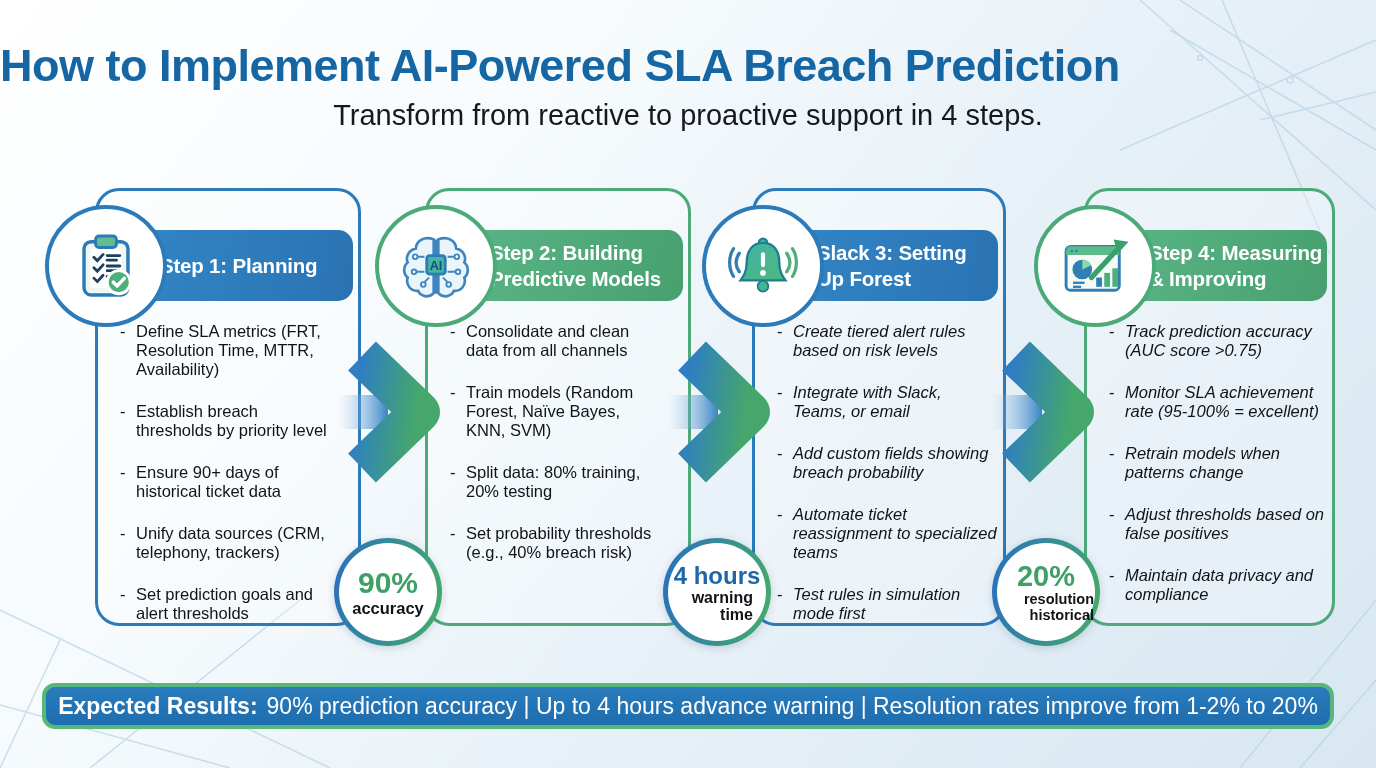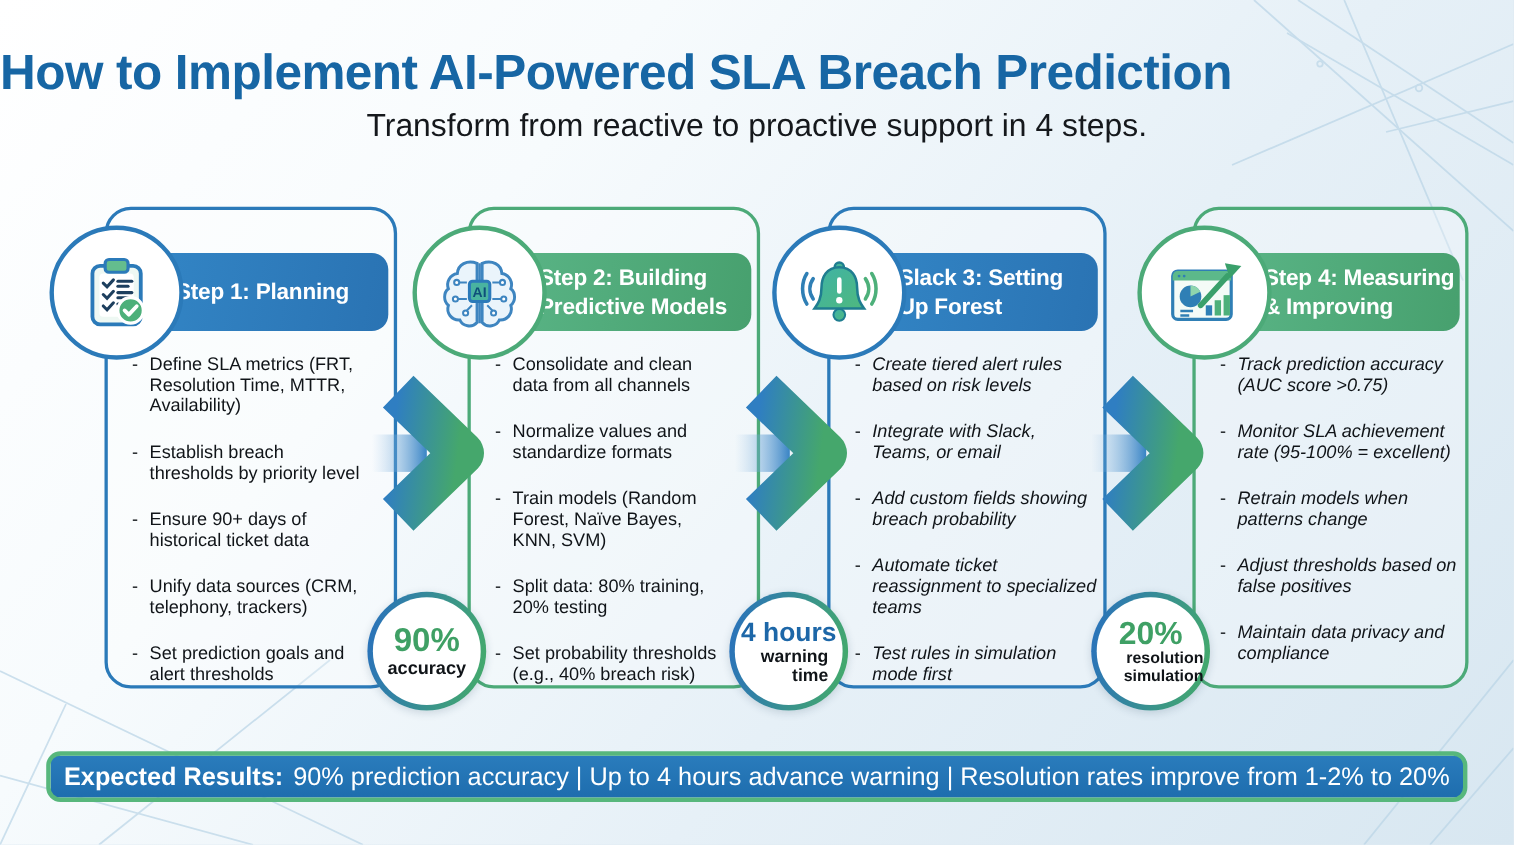--- a/index.html
+++ b/index.html
@@ -154,23 +154,20 @@
           <path d="M16 24 h6 M15 37 h7 M22 46 l4 -4" fill="none"></path>
           <path d="M48 24 h-6 M49 37 h-7 M42 46 l-4 -4" fill="none"></path>
         </g>
         <rect x="24" y="23" width="16" height="16" rx="2.5" fill="#49b3a0" stroke="#2b7ab9" stroke-width="2.4"></rect>
         <text x="32" y="35.5" text-anchor="middle" font-size="11" font-weight="bold" fill="#0e4f7a" font-family="Liberation Sans, sans-serif">AI</text>
       </svg>
     </div>
     <ul class="bullets">
       <li class="bullet">
           <span>Consolidate and clean data from all channels</span>
-        </li>
-      <li class="bullet">
-          <span>Normalize values and standardize formats</span>
         </li>
       <li class="bullet">
           <span>Train models (Random Forest, Naïve Bayes, KNN, SVM)</span>
         </li>
       <li class="bullet">
           <span>Split data: 80% training, 20% testing</span>
         </li>
       <li class="bullet">
           <span>Set probability thresholds (e.g., 40% breach risk)</span>
         </li>
@@ -316,21 +313,21 @@
   </div>
   <div class="badge b2">
     <div class="badge-inner">
       <div class="value">4 hours</div>
       <div class="label">warning time</div>
     </div>
   </div>
   <div class="badge b3">
     <div class="badge-inner">
       <div class="value">20%</div>
-      <div class="label">resolution simulation</div>
+      <div class="label">resolution historical</div>
     </div>
   </div>
 
   <div class="banner">
     <span class="lead">Expected Results:</span>
     <span class="rest">90% prediction accuracy | Up to 4 hours advance warning | Resolution rates improve from 1-2% to 20%</span>
   </div>
 
 </div>
 

